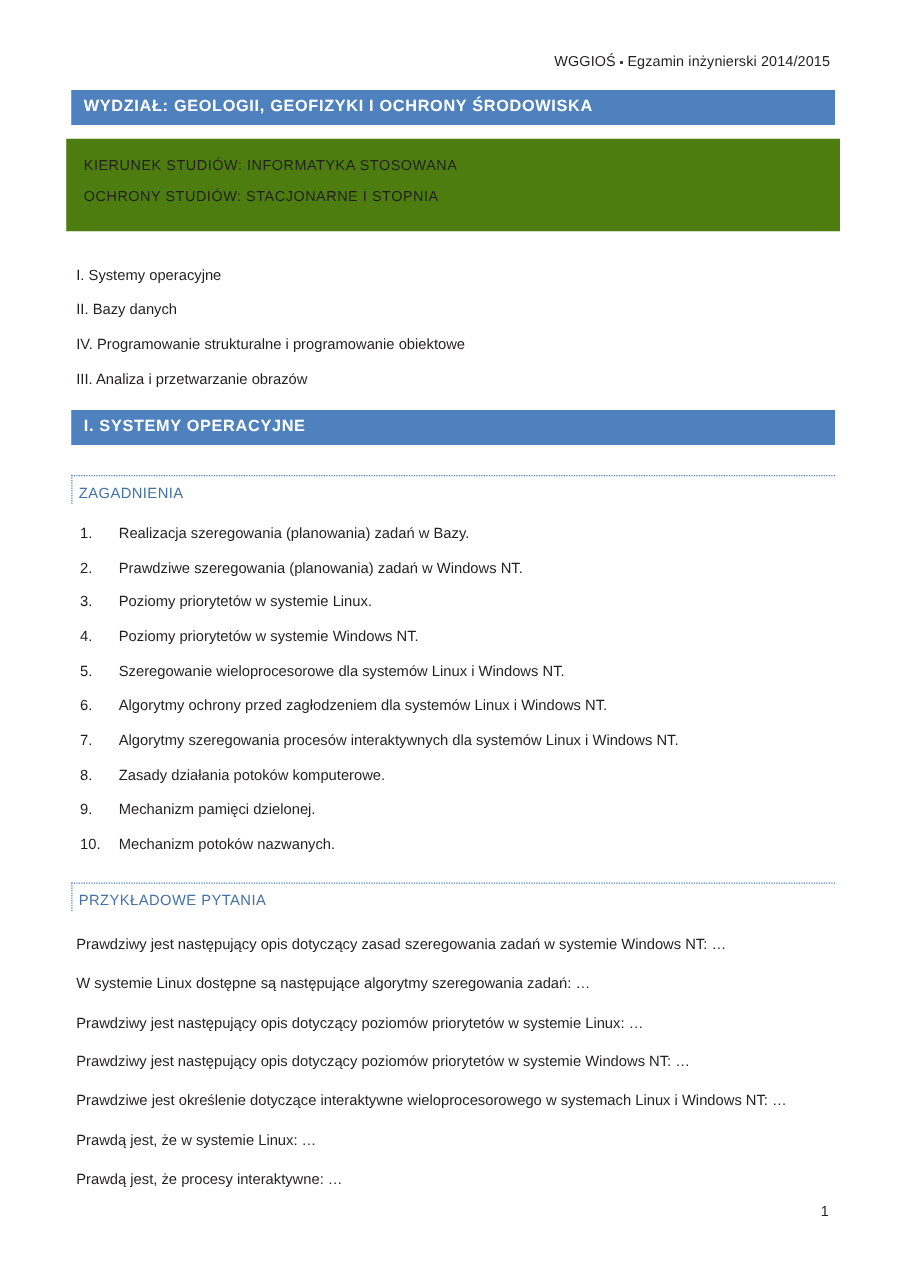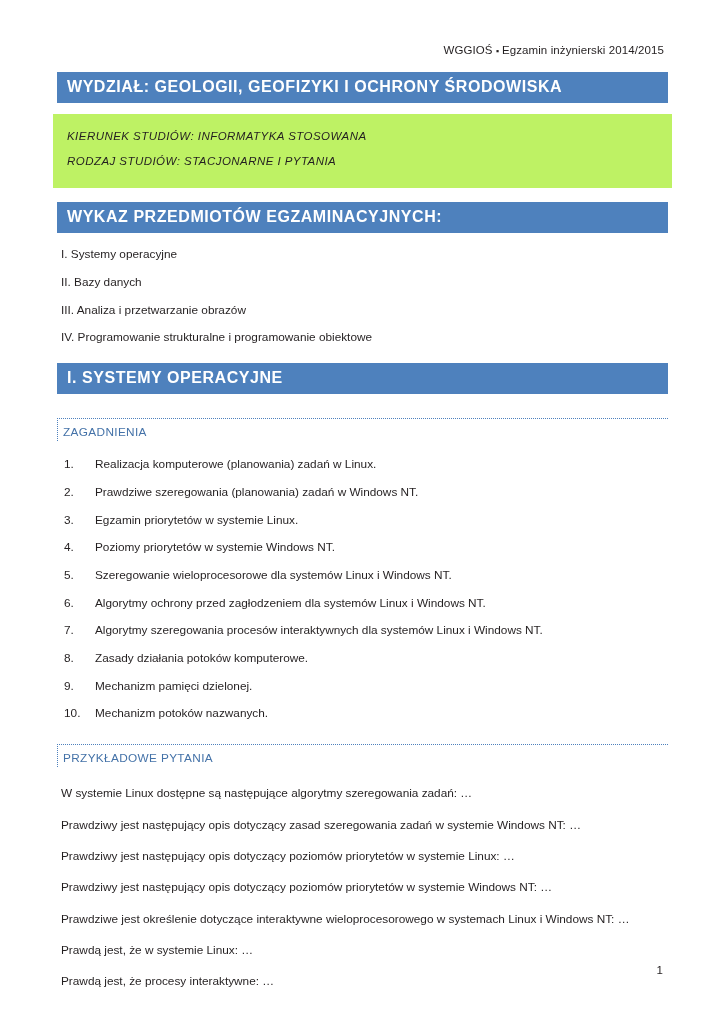--- a/index.html
+++ b/index.html
@@ -37,35 +37,34 @@
     font-size: 9px;
     vertical-align: middle;
     margin: 0 3px;
   }
 
   
   .band {
     background: #4e81bd;
     color: #ffffff;
     font-weight: bold;
-    font-size: 16px;
+    font-size: 13px;
     letter-spacing: .55px;
     padding: 6px 10px 7px 10px;
     box-sizing: border-box;
     line-height: 1.15;
   }
 
   
   .info-block {
-    background: #bef264;
+    background: #4d7c0f;
     padding: 11px 10px 13px 10px;
     box-sizing: border-box;
     margin-left: -4px;
     margin-right: -4px;
-    font-style: italic;
   }
   .info-line {
     font-size: 11.5px;
     letter-spacing: .45px;
     color: #231f20;
     padding: 5px 4px 6px 4px;
     line-height: 1.2;
   }
 
   
@@ -153,62 +152,61 @@
   </div>
 
   <div style="height:72px"></div>
 
   <div class="band">WYDZIAŁ: GEOLOGII, GEOFIZYKI I OCHRONY ŚRODOWISKA</div>
 
   <div style="height:11px"></div>
 
   <div class="info-block">
     <div class="info-line">KIERUNEK STUDIÓW: INFORMATYKA STOSOWANA</div>
-    <div class="info-line">RODZAJ STUDIÓW: STACJONARNE I PYTANIA</div>
+    <div class="info-line">OCHRONY STUDIÓW: STACJONARNE I STOPNIA</div>
   </div>
 
   <div style="height:14px"></div>
 
-  <div class="band">WYKAZ PRZEDMIOTÓW EGZAMINACYJNYCH:</div>
 
   <ul class="subject-list">
     <li>I. Systemy operacyjne</li>
     <li>II. Bazy danych</li>
+    <li>IV. Programowanie strukturalne i programowanie obiektowe</li>
     <li>III. Analiza i przetwarzanie obrazów</li>
-    <li>IV. Programowanie strukturalne i programowanie obiektowe</li>
   </ul>
 
   <div style="height:5px"></div>
 
   <div class="band">I. SYSTEMY OPERACYJNE</div>
 
   <div class="boxed">
     <div class="boxed-label">ZAGADNIENIA</div>
   </div>
 
   <ol class="issues">
-    <li>Realizacja komputerowe (planowania) zadań w Linux.</li>
+    <li>Realizacja szeregowania (planowania) zadań w Bazy.</li>
     <li>Prawdziwe szeregowania (planowania) zadań w Windows NT.</li>
-    <li>Egzamin priorytetów w systemie Linux.</li>
+    <li>Poziomy priorytetów w systemie Linux.</li>
     <li>Poziomy priorytetów w systemie Windows NT.</li>
     <li>Szeregowanie wieloprocesorowe dla systemów Linux i Windows NT.</li>
     <li>Algorytmy ochrony przed zagłodzeniem dla systemów Linux i Windows NT.</li>
     <li>Algorytmy szeregowania procesów interaktywnych dla systemów Linux i Windows NT.</li>
     <li>Zasady działania potoków komputerowe.</li>
     <li>Mechanizm pamięci dzielonej.</li>
     <li>Mechanizm potoków nazwanych.</li>
   </ol>
 
   <div class="boxed">
     <div class="boxed-label">PRZYKŁADOWE PYTANIA</div>
   </div>
 
   <ul class="questions">
+    <li>Prawdziwy jest następujący opis dotyczący zasad szeregowania zadań w systemie Windows NT: …</li>
     <li>W systemie Linux dostępne są następujące algorytmy szeregowania zadań: …</li>
-    <li>Prawdziwy jest następujący opis dotyczący zasad szeregowania zadań w systemie Windows NT: …</li>
     <li>Prawdziwy jest następujący opis dotyczący poziomów priorytetów w systemie Linux: …</li>
     <li>Prawdziwy jest następujący opis dotyczący poziomów priorytetów w systemie Windows NT: …</li>
     <li>Prawdziwe jest określenie dotyczące interaktywne wieloprocesorowego w systemach Linux i Windows NT: …</li>
     <li>Prawdą jest, że w systemie Linux: …</li>
     <li>Prawdą jest, że procesy interaktywne: …</li>
   </ul>
 
   <div class="page-number">1</div>
 
 </div>

